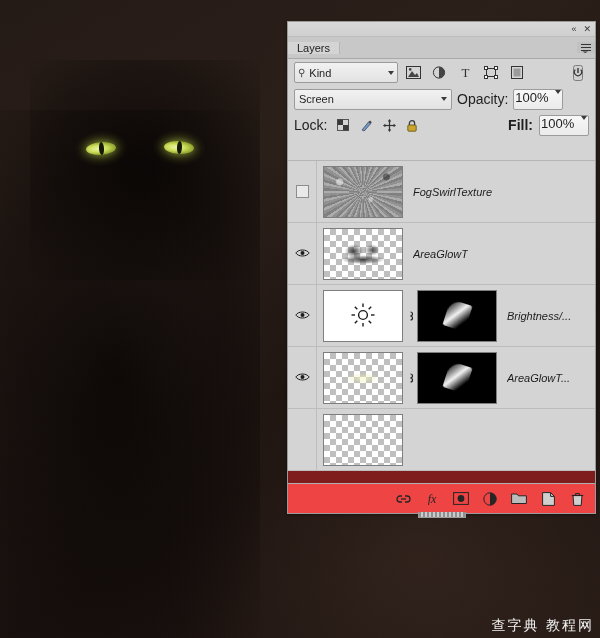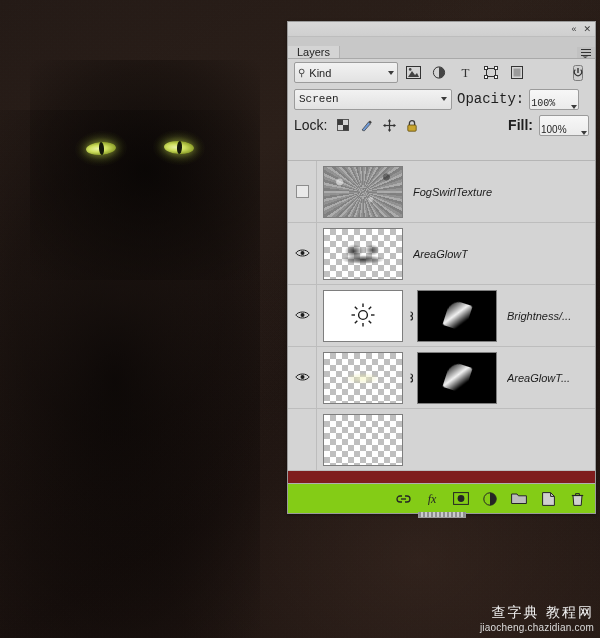--- a/index.html
+++ b/index.html
@@ -113,21 +113,21 @@
     justify-content: flex-end;
     padding-right: 4px;
     gap: 7px;
   }
   .tb-btn { font-size: 9px; color: #3a3a3a; line-height: 1; cursor: default; }
 
   .tabs-row {
     height: 21px;
     background: #c8c8c8;
     display: flex;
-    align-items: flex-end;
+    align-items: center;
     position: relative;
     border-bottom: 1px solid #a9a9a9;
     gap: 45px;
   }
   .tab {
     background: #d9d9d9;
     border-right: 1px solid #b4b4b4;
     padding: 0 9px;
     display: flex;
     align-items: center;
@@ -171,40 +171,40 @@
     border-right: 3px solid transparent;
     border-top: 4px solid #3b3b3b;
   }
   .icon-btn {
     width: 22px; height: 20px;
     display: flex; align-items: center; justify-content: center;
     color: #2f2f2f;
   }
   .icon-btn svg { display: block; }
 
-  .mode-row { gap: 5px; height: 26px; font-family: Liberation Mono, monospace; }
+  .mode-row { gap: 5px; height: 26px; }
   .mode-select {
     width: 148px; height: 19px;
     background: linear-gradient(#f2f2f2, #e2e2e2);
     border: 1px solid #9b9b9b;
     border-radius: 2px;
     display: flex; align-items: center;
     padding: 0 4px;
     font-size: 11px;
   }
   .mode-select .lbl { flex: 1; }
   .field-label { font-size: 14px; color: #1e1e1e; }
   .num-field {
     height: 19px;
     background: linear-gradient(#f7f7f7, #ebebeb);
     border: 1px solid #9b9b9b;
     border-radius: 2px;
-    display: flex; align-items: flex-end;
+    display: flex; align-items: flex-start;
     padding: 0 1px;
-    font-size: 10px;
+    font-size: 13px;
     width: 46px;
   }
   .num-field .val { flex: 1; text-align: left; }
 
   .lock-row { gap: 6px; height: 26px; }
   .lock-icons { display: flex; gap: 7px; align-items: center; margin-left: 2px; }
   .lock-ico { width: 16px; height: 16px; display: flex; align-items: center; justify-content: center; color: #2b2b2b; }
 
   .layer-list {
     position: absolute;
@@ -316,21 +316,21 @@
     background: linear-gradient(125deg, rgba(255,255,255,0) 0%, rgba(255,255,255,.95) 45%, rgba(255,255,255,0) 78%);
     transform: rotate(18deg);
     border-radius: 50% 10% 50% 10%;
     filter: blur(.6px);
   }
 
   .panel-footer {
     position: absolute;
     left: 0; right: 0; bottom: 0;
     height: 29px;
-    background: #84cc16;
+    background: #ef4444;
     border-top: 1px solid #b0b0b0;
     display: flex;
     align-items: center;
     justify-content: flex-end;
     gap: 13px;
     padding-right: 10px;
   }
   .foot-ico { color: #2a2a2a; display: flex; align-items: center; justify-content: center; width: 16px; height: 16px; }
 
   .panel-grip {
@@ -358,21 +358,20 @@
   </div>
   <div class="eye" id="eye-right">
     <div class="glow"></div>
     <div class="ball"></div>
     <div class="pupil"></div>
   </div>
 </div>
 
 <div id="watermark">
   <div class="wm-cn">查字典 教程网</div>
-  <div class="wm-en">jiaocheng.chazidian.com</div>
 </div>
 
 <div id="layers-panel">
 
   <div class="panel-titlebar">
     <span class="tb-btn">«</span>
     <span class="tb-btn">✕</span>
   </div>
 
   <div class="tabs-row">

